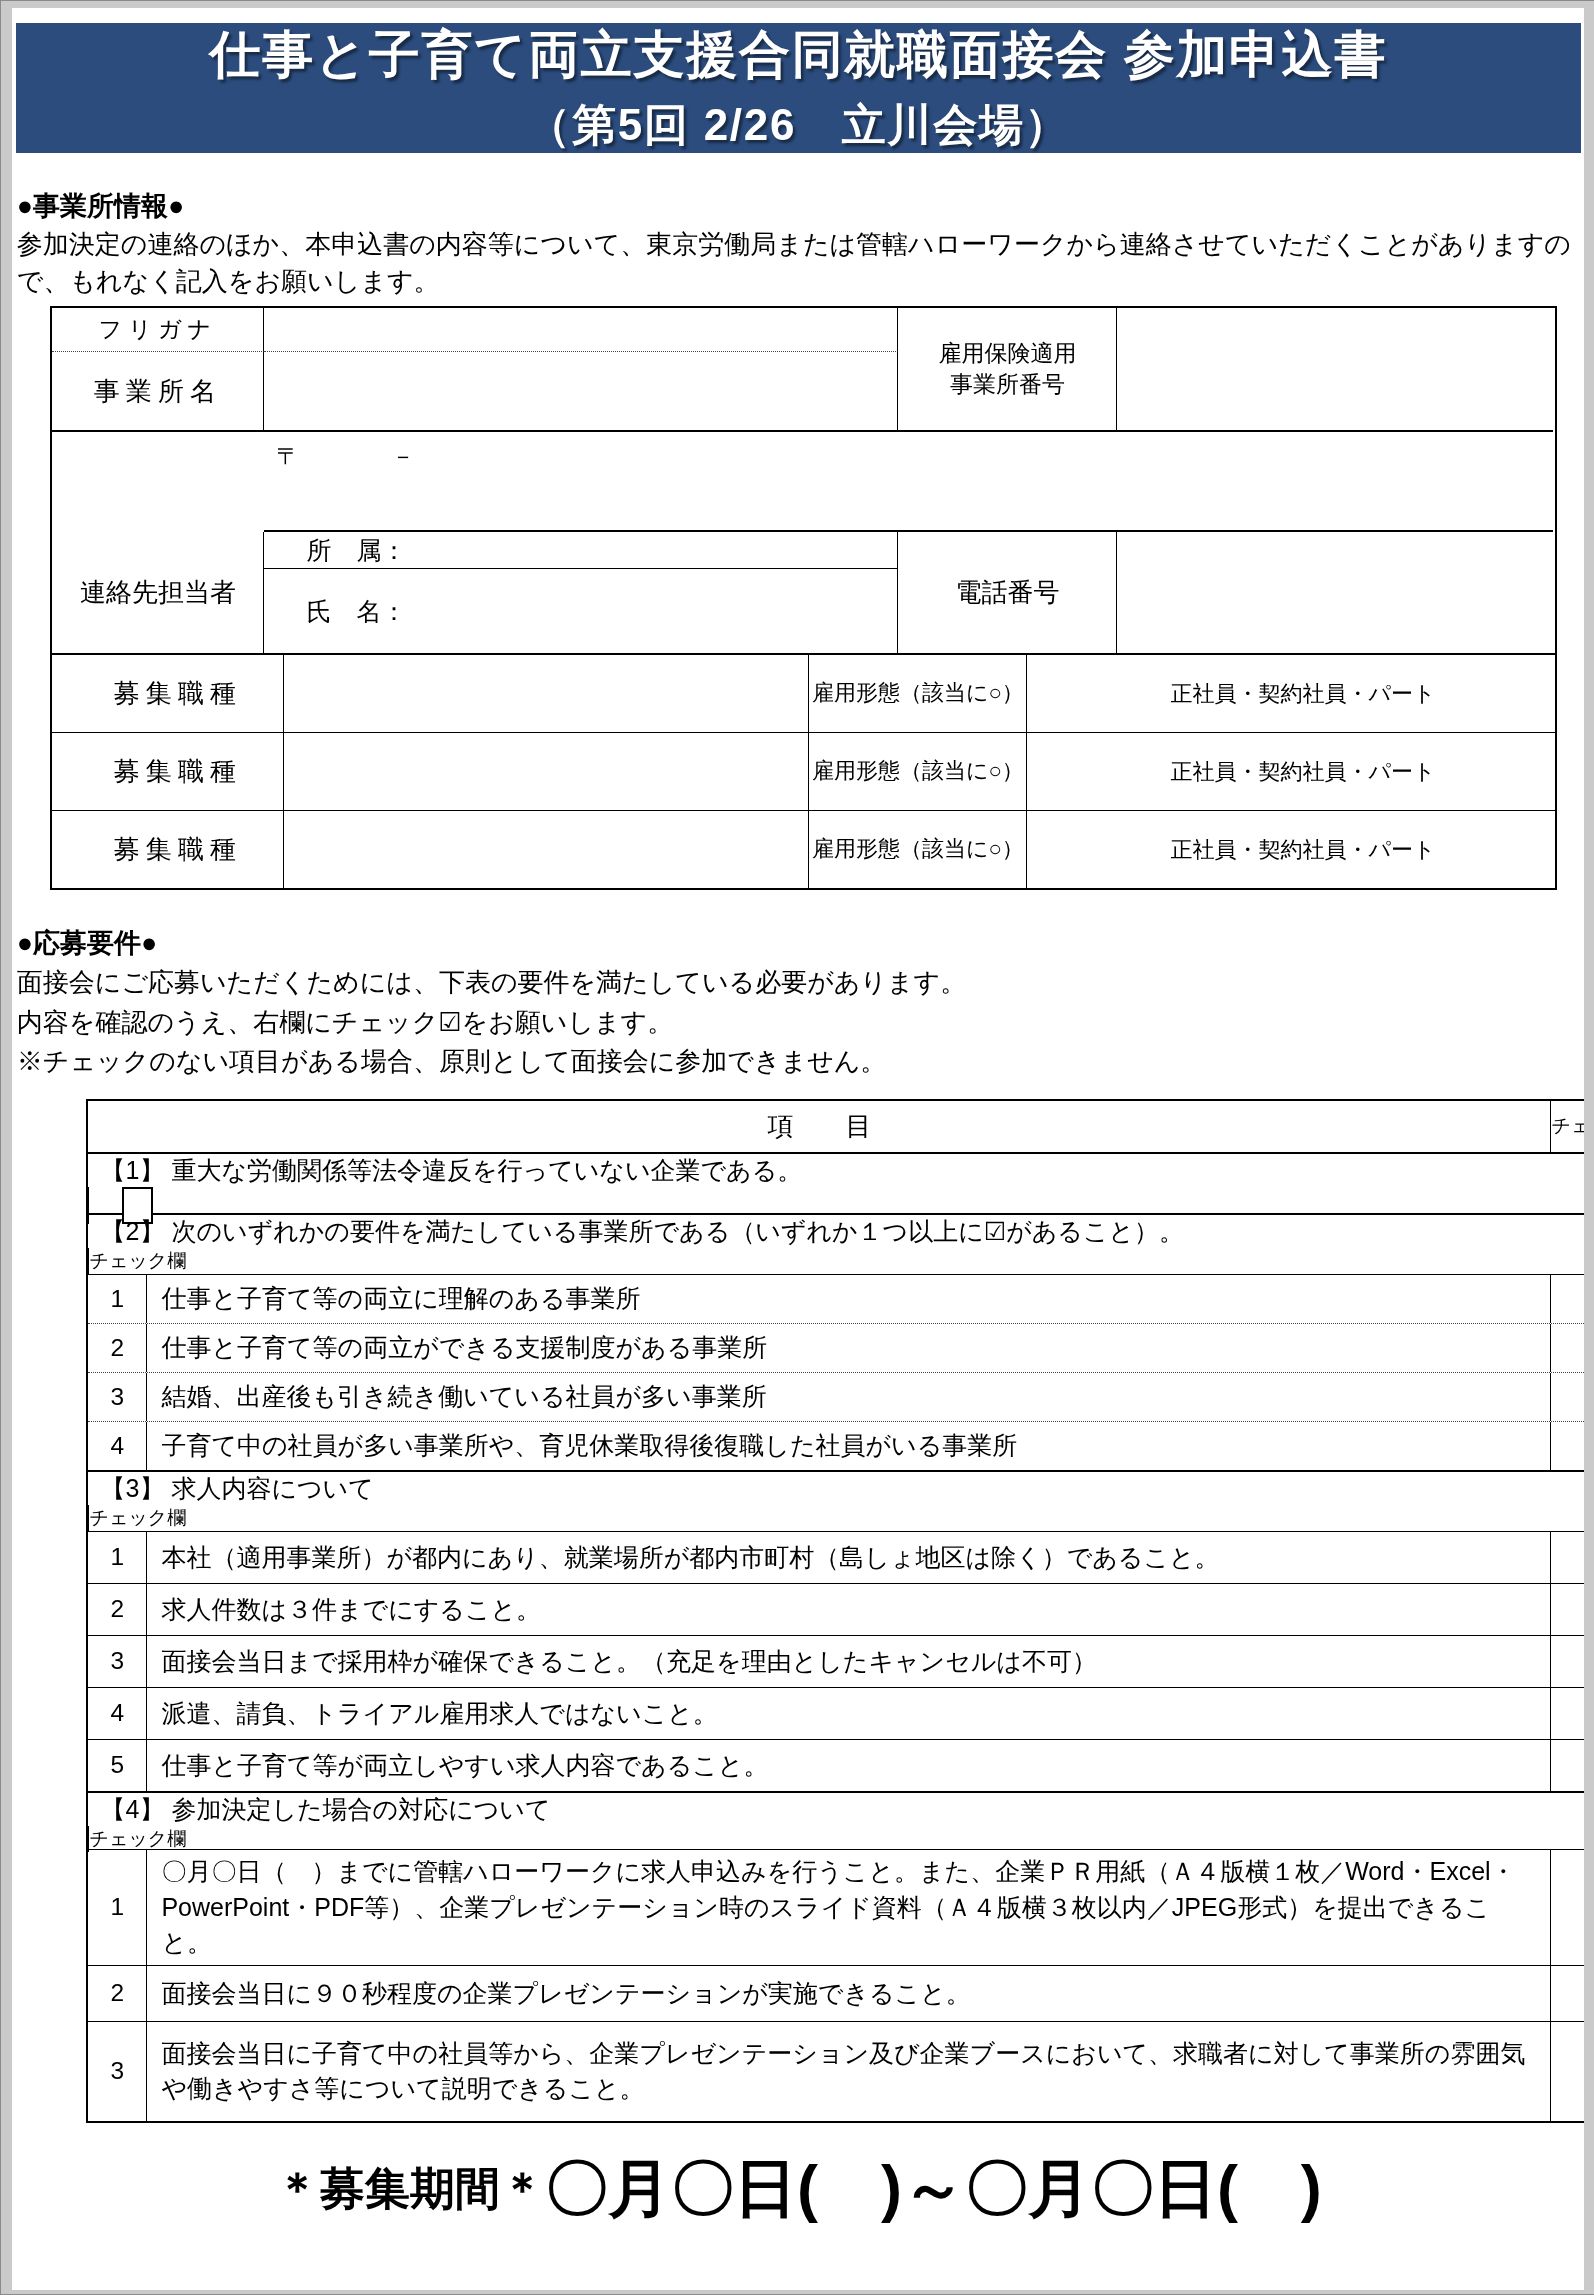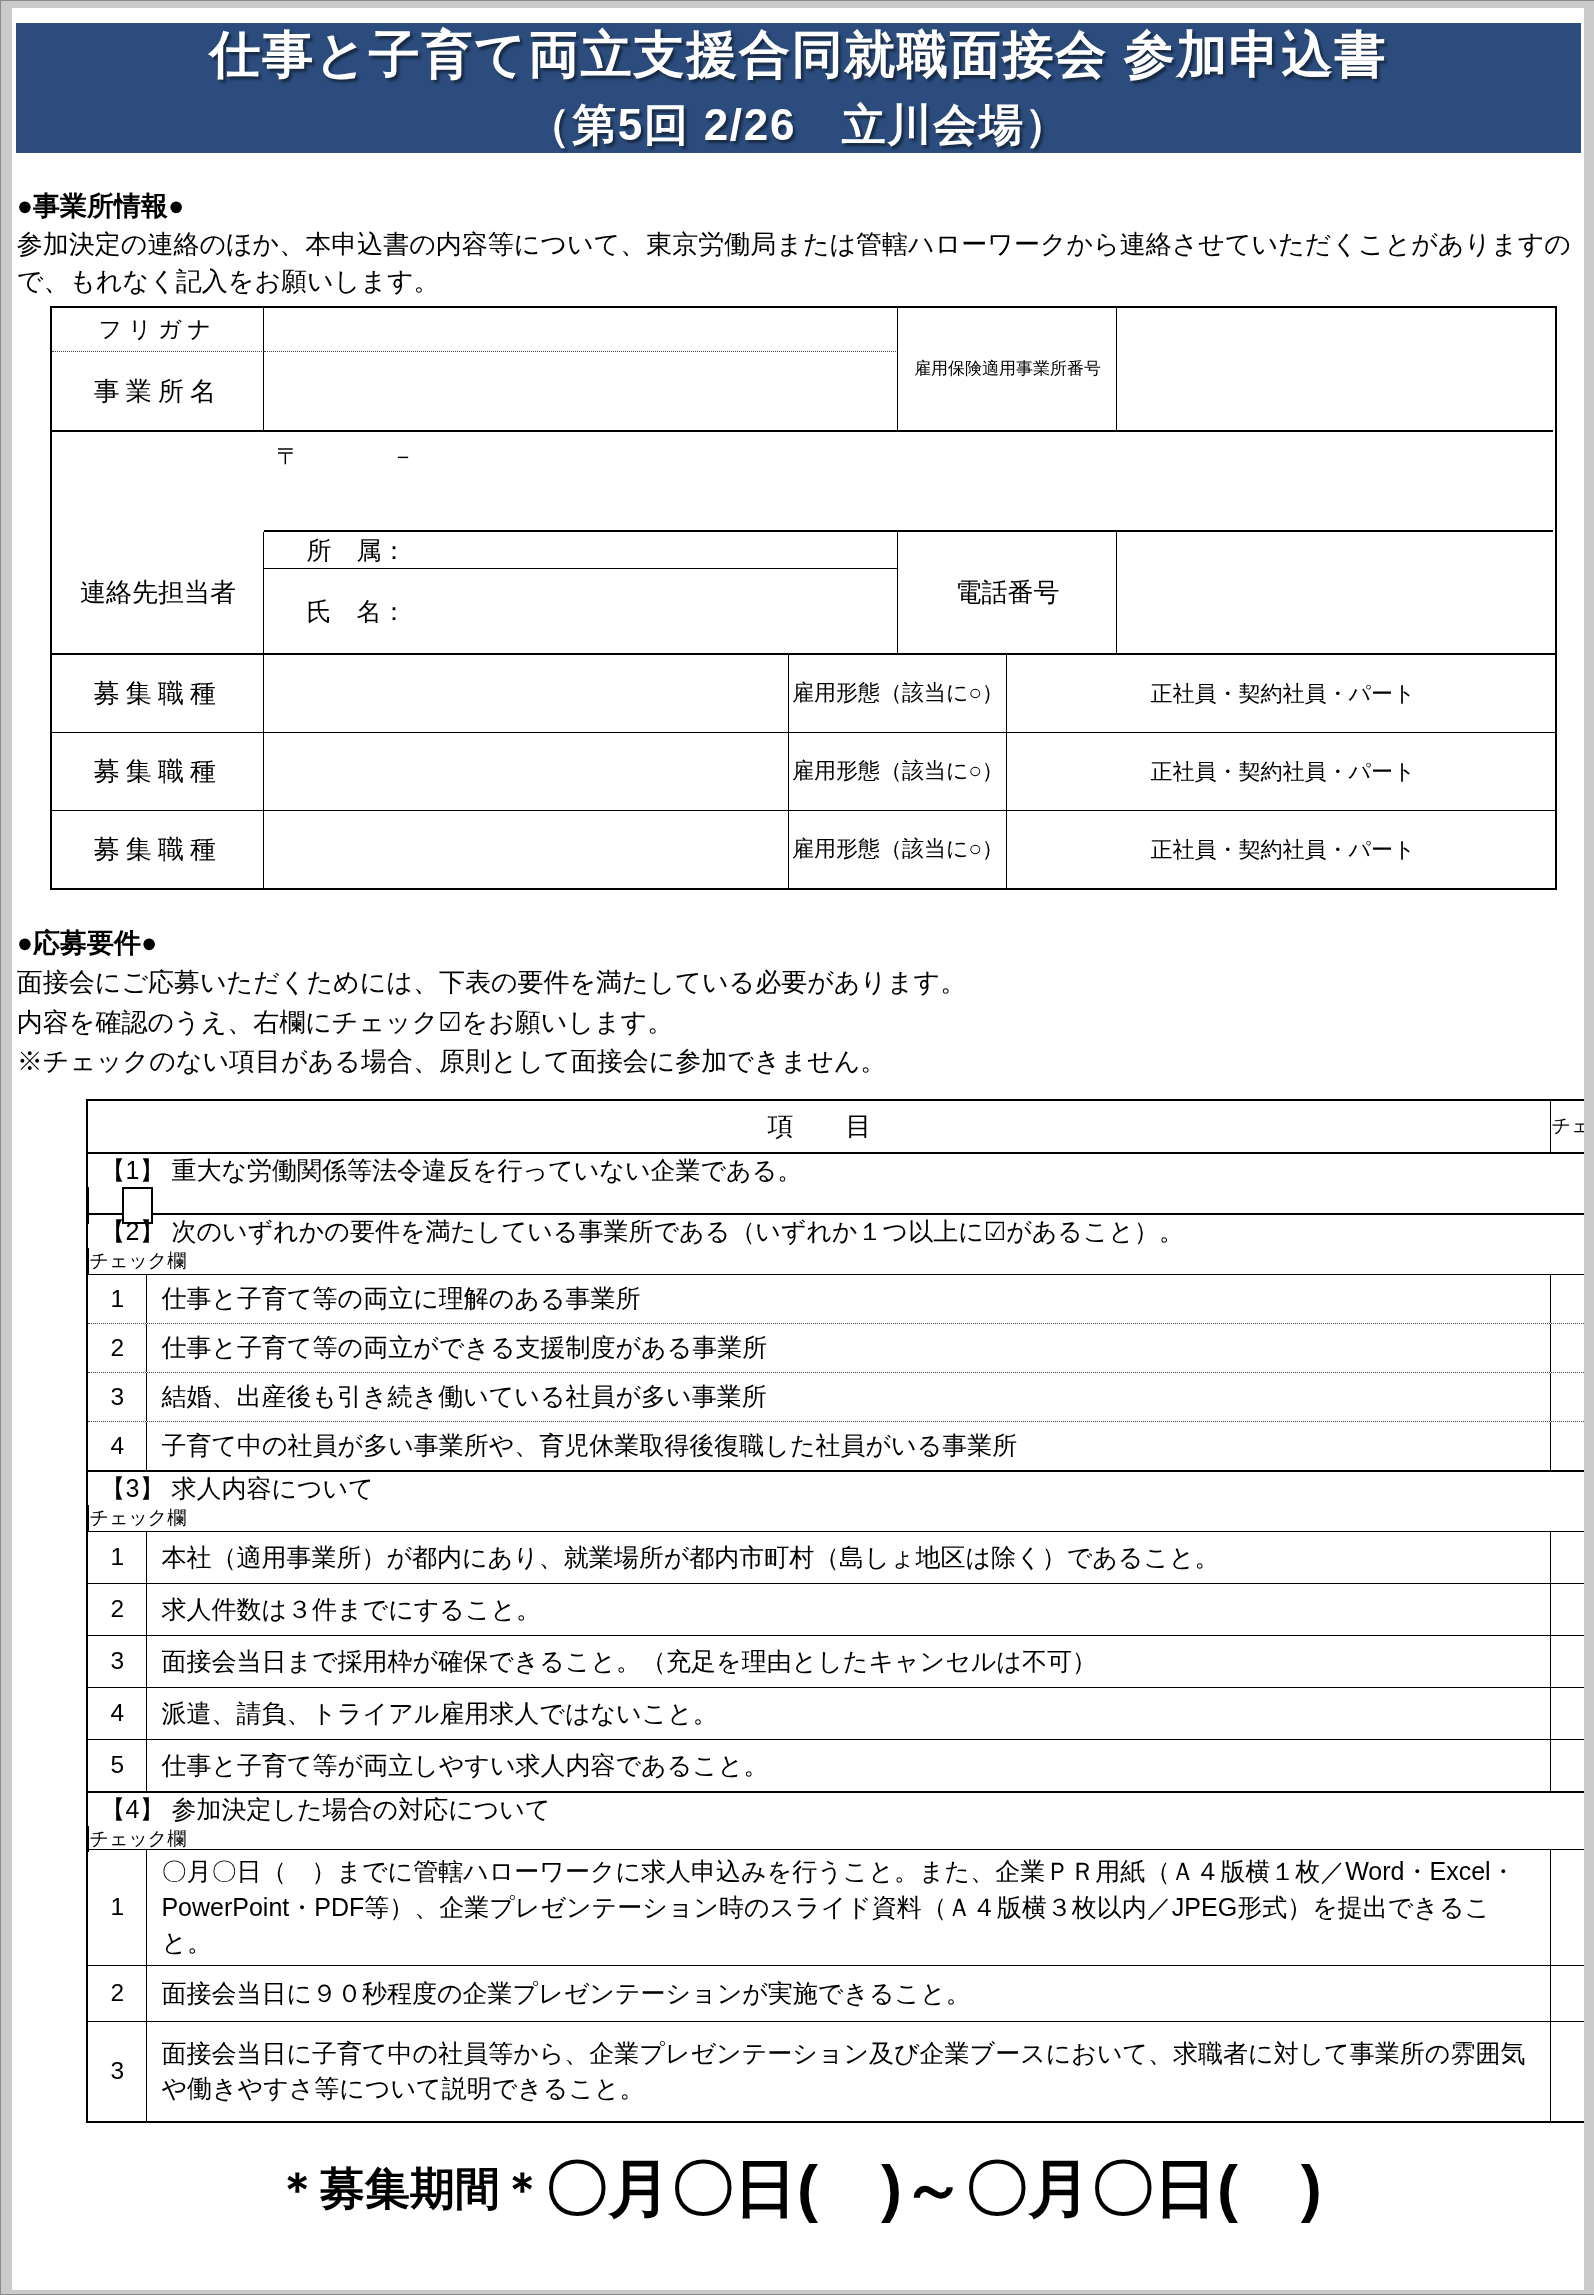--- a/index.html
+++ b/index.html
@@ -25,30 +25,30 @@
   .t1a { display:grid; grid-template-columns:212px 634px 219px 436px;
          grid-template-rows:44px 80px 100px 37px 84px; }
   .t1a > div { display:flex; align-items:center; }
   .lab { justify-content:center; font-size:26px; }
   .sp  { letter-spacing:6.1px; }
   .c-furigana { grid-area:1/1/2/2; border-right:1.7px solid #000; border-bottom:1.7px dotted #444; font-size:23px; }
   .c-furiganain { grid-area:1/2/2/3; border-right:1.7px solid #000; border-bottom:1.7px dotted #444; }
   .c-offname { grid-area:2/1/3/2; border-right:1.7px solid #000; border-bottom:2.6px solid #000; }
   .c-offnamein { grid-area:2/2/3/3; border-right:1.7px solid #000; border-bottom:2.6px solid #000; }
   .c-inslab { grid-area:1/3/3/4; border-right:1.7px solid #000; border-bottom:2.6px solid #000;
-              justify-content:center; font-size:17px; line-height:1.35; }
+              flex-direction:column; justify-content:center; font-size:23px; line-height:1.35; }
   .c-insin { grid-area:1/4/3/5; border-bottom:2.6px solid #000; }
   .c-addrlab { grid-area:3/1/4/2; border-right:1.7px solid #000; border-bottom:2.6px solid #000; }
   .c-addrin { grid-area:3/2/4/5; border-bottom:2.6px solid #000; align-items:flex-start !important; padding:8.7px 0 0 12.2px; font-size:23px; }
   .c-contact { grid-area:4/1/6/2; border-right:1.7px solid #000; }
   .c-dept { grid-area:4/2/5/3; border-right:1.7px solid #000; border-bottom:1.7px solid #000; padding-left:42px; font-size:25px; }
   .c-person { grid-area:5/2/6/3; border-right:1.7px solid #000; padding-left:42px; font-size:25px; }
   .c-phonelab { grid-area:4/3/6/4; border-right:1.7px solid #000; }
   .c-phonein { grid-area:4/4/6/5; }
-  .t1b { display:grid; grid-template-columns:212px 525px 218px 551px; grid-template-rows:77px; border-top:2.6px solid #000; }
+  .t1b { display:grid; grid-template-columns:212px 525px 218px 551px; grid-template-rows:77px; border-top:2.6px solid #000;padding-left:20px; }
   .t1b.next { border-top:1.7px solid #000; }
   .t1b > div { display:flex; align-items:center; }
   .c-joblab { justify-content:center; border-right:1.7px solid #000; }
   .c-jobin { border-right:1.7px solid #000; }
   .c-emp { border-right:1.7px solid #000; flex-direction:row; justify-content:center; font-size:22px; line-height:1.3; }
   .c-opts { justify-content:center; font-size:22px; }
 
   
   .t2 { margin:16.6px 0 0 74px; width:1564px; border:2.6px solid #000; }
   .trow { display:flex; align-items:stretch; }

